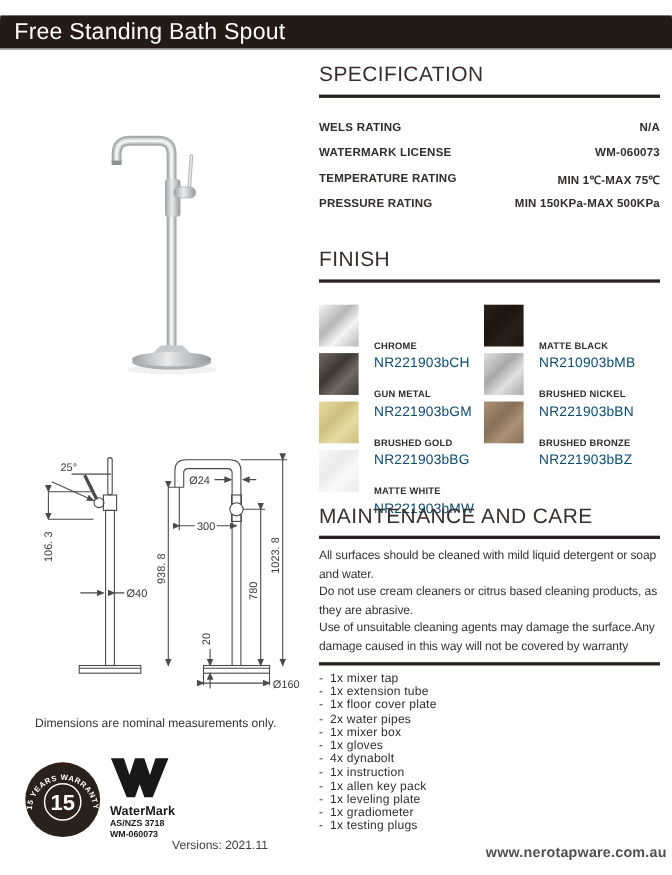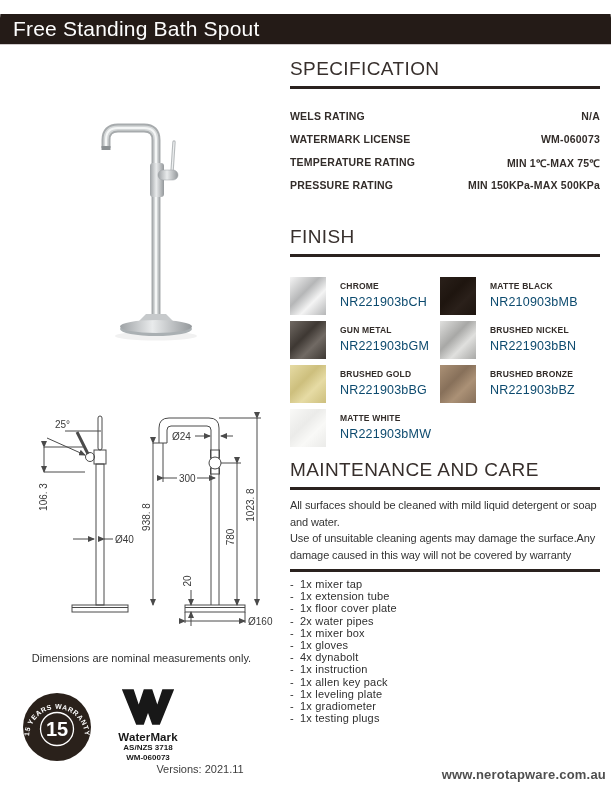--- a/index.html
+++ b/index.html
@@ -16,39 +16,39 @@
   .sec-h { font-size:19px; color:#372f2c; font-weight:400; letter-spacing:0.4px; line-height:22px; }
   .sec-rule { height:3px; background:#2a221f; margin-top:6px; }
 
   .spec-rows { margin-top:21px; }
   .spec-row { display:flex; justify-content:space-between; height:23px; align-items:flex-start;text-align:center; }
   .spec-row .lbl, .spec-row .val { font-size:10.5px; font-weight:700; color:#332d2a; letter-spacing:0.2px; }
 
   .finish-grid { margin-top:20px; display:grid; grid-template-columns:150px 160px; grid-auto-rows:44px; }
   .finish-item { display:flex; }
   .swatch { width:36px; height:38px; flex:0 0 36px; }
-  .finish-txt { padding-left:14px; padding-top:4px; }
+  .finish-txt { padding-left:14px; padding-top:4px;margin-top:28px; }
   .finish-name { font-size:8.5px; font-weight:700; color:#332d2a; letter-spacing:0.2px; }
   .finish-code { font-size:12.5px; color:#0c4a6e; margin-top:4px; letter-spacing:0.2px; }
 
   .maint-h { margin-top:6px; }
   .maint-text { margin-top:7px; width:312px; }
   .maint-text p { font-size:11px; line-height:16.5px; color:#343434; letter-spacing:-0.1px; }
 
   .pack-h { margin-top:3px; }
   .pack-list { margin-top:6px; }
   .pack-item { display:flex; font-size:11px; line-height:12.2px; color:#2f2f2f; letter-spacing:0.2px; }
   .pack-item .dash { width:10px; flex:0 0 10px; }
 
   
   .product-svg { position:absolute; left:84px; top:108px; }
   .drawing-svg { position:absolute; left:25px; top:402px; }
   .dim-note { position:absolute; left:19px; top:652px; width:245px; text-align:center; font-size:11px; color:#323232; }
   .badge-svg { position:absolute; left:21px; top:691px; }
-  .wm-logo { position:absolute; left:100px; top:688px; width:96px; text-align:center; }
+  .wm-logo { position:absolute; left:100px; top:688px; width:96px; text-align:left; }
   .wm-name { font-size:11.5px; font-weight:700; color:#181818; margin-top:1px; letter-spacing:0.1px; }
   .wm-std, .wm-lic { font-size:8px; font-weight:700; color:#181818; line-height:9.5px; }
   .versions { position:absolute; left:130px; top:763px; width:140px; text-align:center; font-size:11px; color:#3d3d3d; }
   .website { position:absolute; right:5px; top:767px; font-size:13px; font-weight:700; color:#4f4f4f; letter-spacing:0.2px; }
 
   svg text { font-family:"Liberation Sans", sans-serif; }
   .dim-label { font-size:10px; fill:#3a3a3a; }
 </style>
 </head>
 <body>
@@ -159,20 +159,21 @@
             <div class="finish-name">MATTE WHITE</div>
             <div class="finish-code">NR221903bMW</div>
           </div>
       </div>
     </div>
 
     <div class="sec-h maint-h">MAINTENANCE AND CARE</div>
     <div class="sec-rule"></div>
     <div class="maint-text">
       <p>All surfaces should be cleaned with mild liquid detergent or soap and water.</p>
+      <p>Do not use cream cleaners or citrus based cleaning products, as they are abrasive.</p>
       <p>Use of unsuitable cleaning agents may damage the surface.Any damage caused in this way will not be covered by warranty</p>
     </div>
 
     <div class="sec-rule"></div>
     <div class="pack-list">
       <div class="pack-item">
           <span class="dash">-</span>
           <span>1x mixer tap</span>
         </div>
       <div class="pack-item">

